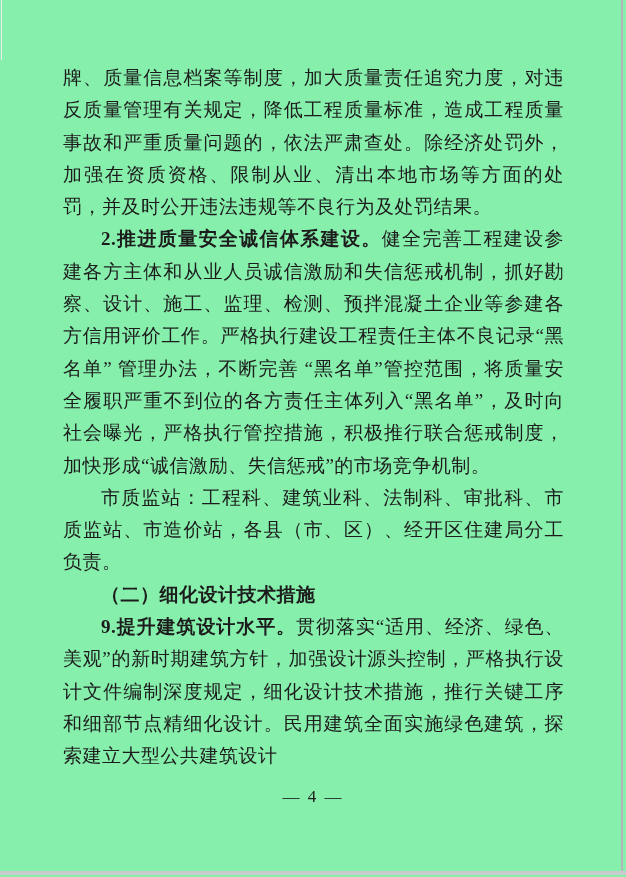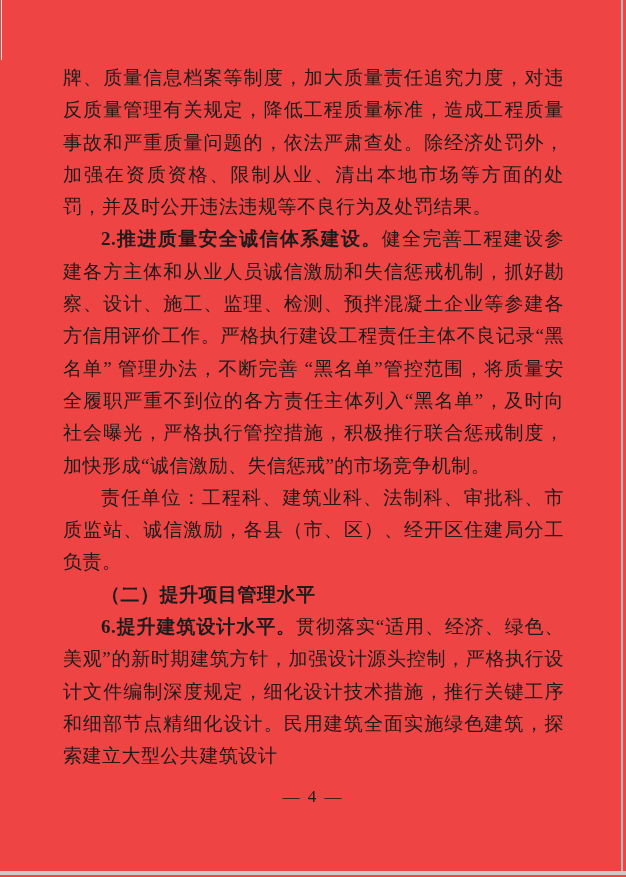--- a/index.html
+++ b/index.html
@@ -10,21 +10,21 @@
   body {
     width: 626px;
     height: 877px;
     overflow: hidden;
     position: relative;
     font-family: "Liberation Serif", "DejaVu Serif", serif;
   }
   .page {
     position: absolute;
     inset: 0;
-    background: #ef4444;
+    background: #86efac;
   }
   
   .edge-right {
     position: absolute;
     top: 0;
     right: 3px;
     width: 2px;
     height: 873px;
     background: #b3b6b6;
   }
@@ -85,25 +85,25 @@
 
 <div class="page">
 
   <div class="content">
 
     <p class="no-indent">牌、质量信息档案等制度，加大质量责任追究力度，对违反质量管理有关规定，降低工程质量标准，造成工程质量事故和严重质量问题的，依法严肃查处。除经济处罚外，加强在资质资格、限制从业、清出本地市场等方面的处罚，并及时公开违法违规等不良行为及处罚结果。</p>
 
 
     <p><span class="lead">2.推进质量安全诚信体系建设。</span><span>健全完善工程建设参建各方主体和从业人员诚信激励和失信惩戒机制，抓好勘察、设计、施工、监理、检测、预拌混凝土企业等参建各方信用评价工作。严格执行建设工程责任主体不良记录“黑名单” 管理办法，不断完善 “黑名单”管控范围，将质量安全履职严重不到位的各方责任主体列入“黑名单”，及时向社会曝光，严格执行管控措施，积极推行联合惩戒制度，加快形成“诚信激励、失信惩戒”的市场竞争机制。</span></p>
 
-    <p>责任单位：工程科、建筑业科、法制科、审批科、市质监站、诚信激励，各县（市、区）、经开区住建局分工负责。</p>
+    <p>市质监站：工程科、建筑业科、法制科、审批科、市质监站、市造价站，各县（市、区）、经开区住建局分工负责。</p>
 
-    <p class="heading">（二）提升项目管理水平</p>
+    <p class="heading">（二）细化设计技术措施</p>
 
-    <p><span class="lead">6.提升建筑设计水平。</span><span>贯彻落实“适用、经济、绿色、美观”的新时期建筑方针，加强设计源头控制，严格执行设计文件编制深度规定，细化设计技术措施，推行关键工序和细部节点精细化设计。民用建筑全面实施绿色建筑，探索建立大型公共建筑设计</span></p>
+    <p><span class="lead">9.提升建筑设计水平。</span><span>贯彻落实“适用、经济、绿色、美观”的新时期建筑方针，加强设计源头控制，严格执行设计文件编制深度规定，细化设计技术措施，推行关键工序和细部节点精细化设计。民用建筑全面实施绿色建筑，探索建立大型公共建筑设计</span></p>
 
   </div>
 
   <div class="footer">— 4 —</div>
 
   <div class="edge-left"></div>
   <div class="edge-right"></div>
   <div class="edge-bottom"></div>
 
 </div>

